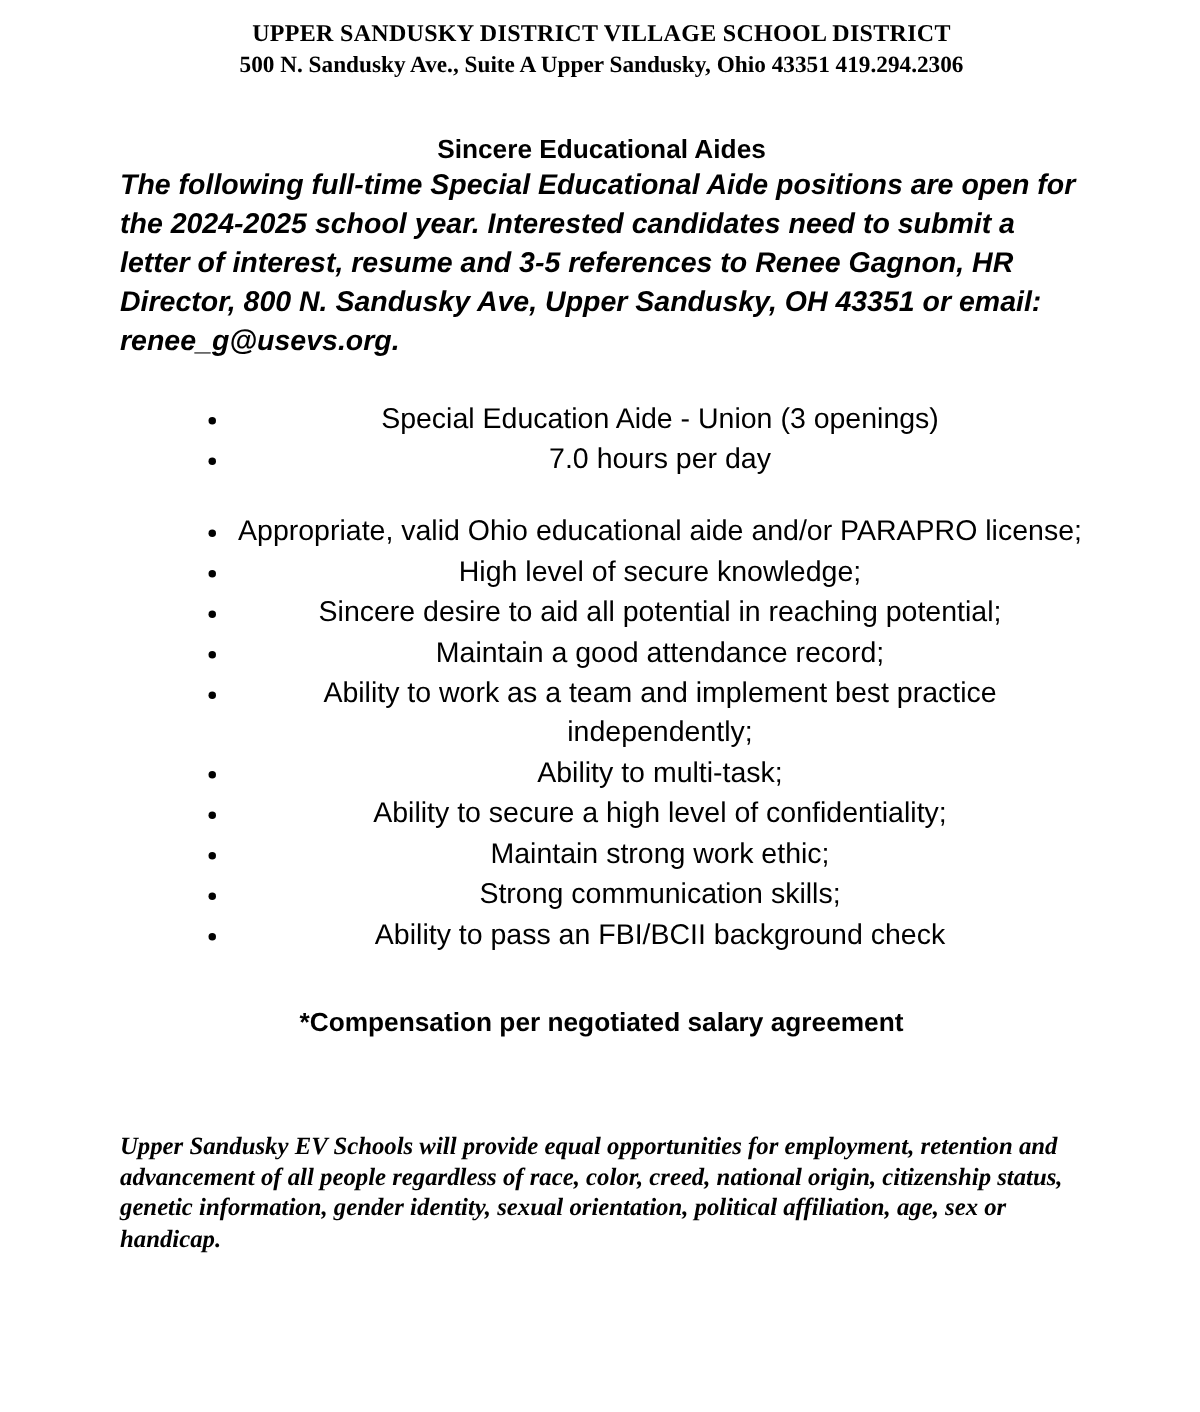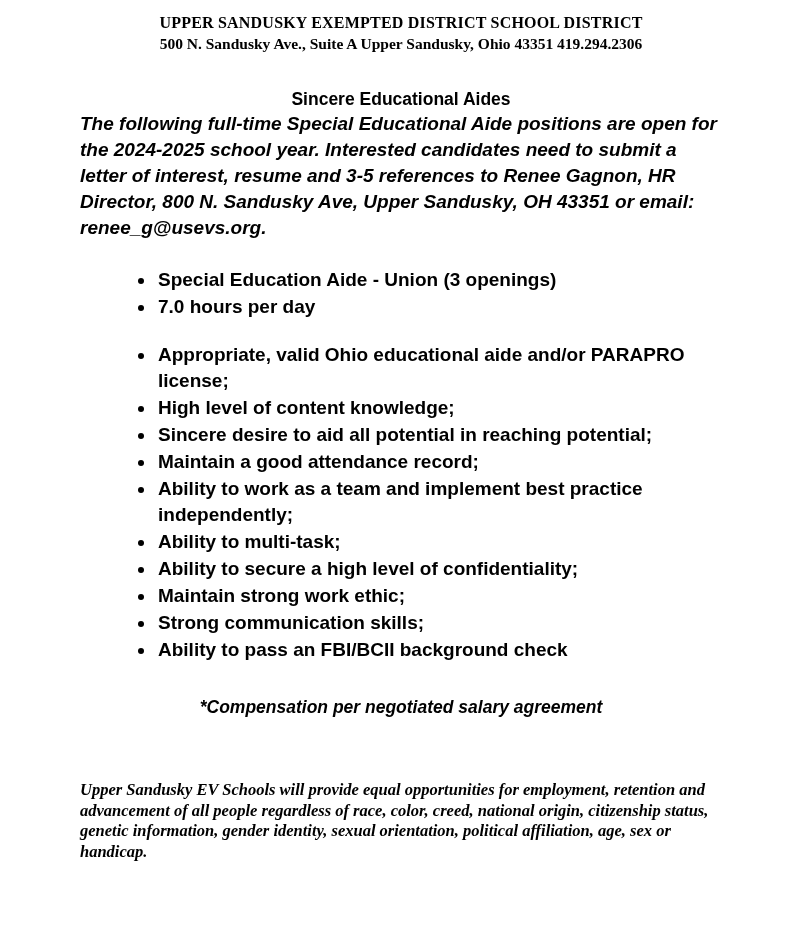--- a/index.html
+++ b/index.html
@@ -47,70 +47,70 @@
   .section-label {
     font-size: 19px;
     font-weight: bold;
     margin-top: 27px;
   }
   ul.bullets {
     list-style: disc outside;
     margin-left: 54px;
     padding-left: 22px;
     font-size: 19px;
-    font-weight: bold;
+    font-weight: normal;
     line-height: 26px;
+    text-align: center;
   }
   ul.bullets li {
     padding-left: 2px;
     margin: 1px 0;
   }
   .bullets-position   { margin-top: 26px; }
   .bullets-qualhead   { margin-top: 21px; }
   .bullets-quals      { margin-top: 22px; }
   .compensation {
     text-align: center;
     font-size: 17.5px;
     font-weight: bold;
     margin-top: 34px;
-    font-style: italic;
   }
   .footer-eeo {
     font-family: "Liberation Serif", serif;
     font-style: italic;
     font-weight: bold;
     font-size: 16.5px;
     line-height: 20.5px;
     margin-top: 62px;
   }
 </style>
 </head>
 <body>
 
 <div class="page">
 
   <div class="doc-header">
-    <div class="line1">UPPER SANDUSKY EXEMPTED DISTRICT SCHOOL DISTRICT</div>
+    <div class="line1">UPPER SANDUSKY DISTRICT VILLAGE SCHOOL DISTRICT</div>
     <div class="line2">500 N. Sandusky Ave., Suite A Upper Sandusky, Ohio  43351 419.294.2306</div>
   </div>
 
   <div class="doc-title">Sincere Educational Aides</div>
 
   <div class="intro">The following full-time Special Educational Aide positions are open for the 2024-2025 school year.  Interested candidates need to submit a letter of interest, resume and 3-5 references to Renee Gagnon, HR Director, 800 N. Sandusky Ave, Upper Sandusky, OH 43351 or email: renee_g@usevs.org.</div>
 
 
   <ul class="bullets bullets-position">
     <li>Special Education Aide - Union (3 openings)</li>
     <li>7.0 hours per day</li>
   </ul>
 
 
   <ul class="bullets bullets-quals">
     <li>Appropriate, valid Ohio educational aide and/or PARAPRO license;</li>
-    <li>High level of content knowledge;</li>
+    <li>High level of secure knowledge;</li>
     <li>Sincere desire to aid all potential in reaching potential;</li>
     <li>Maintain a good attendance record;</li>
     <li>Ability to work as a team and implement best practice independently;</li>
     <li>Ability to multi-task;</li>
     <li>Ability to secure a high level of confidentiality;</li>
     <li>Maintain strong work ethic;</li>
     <li>Strong communication skills;</li>
     <li>Ability to pass an FBI/BCII background check</li>
   </ul>
 

